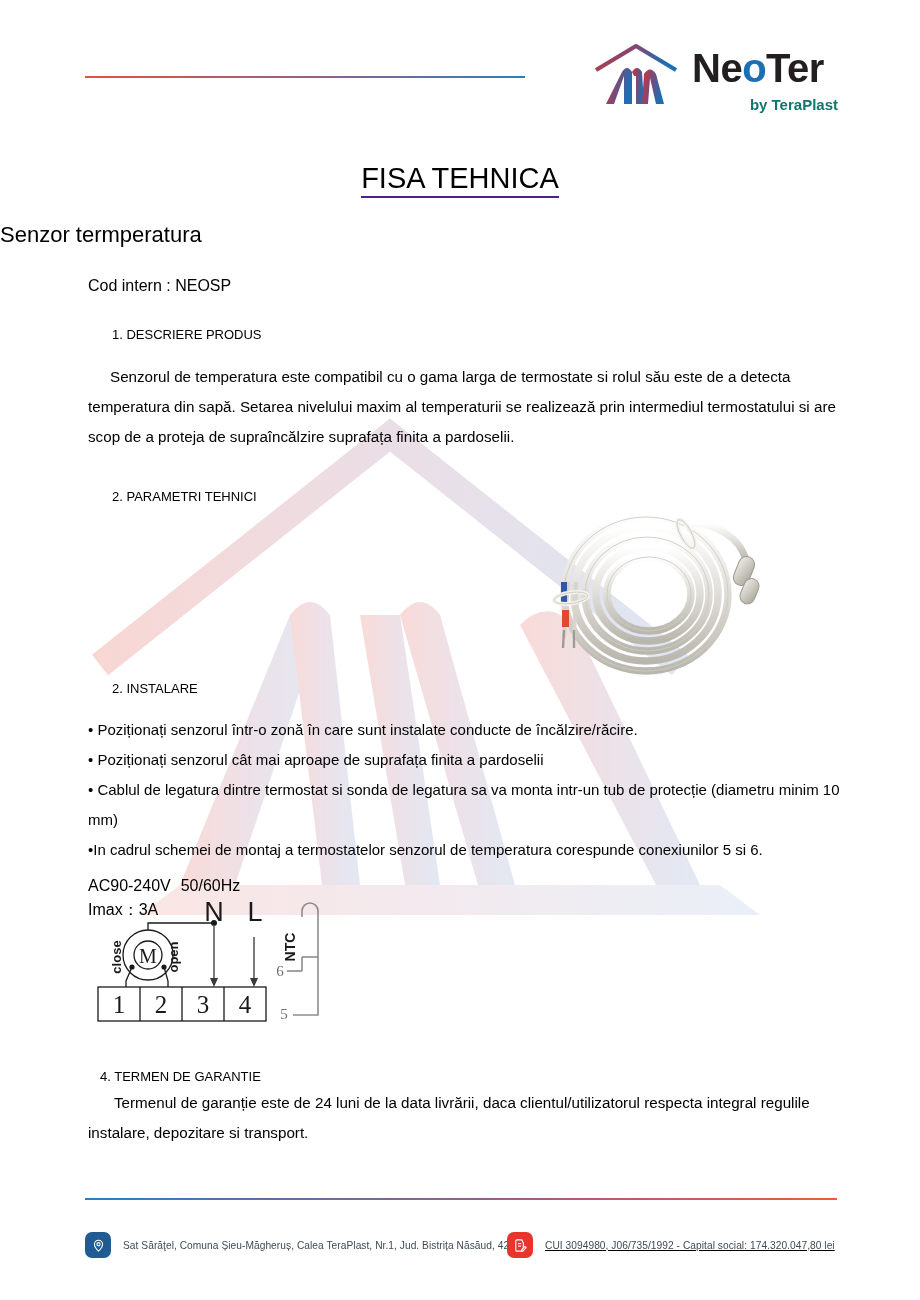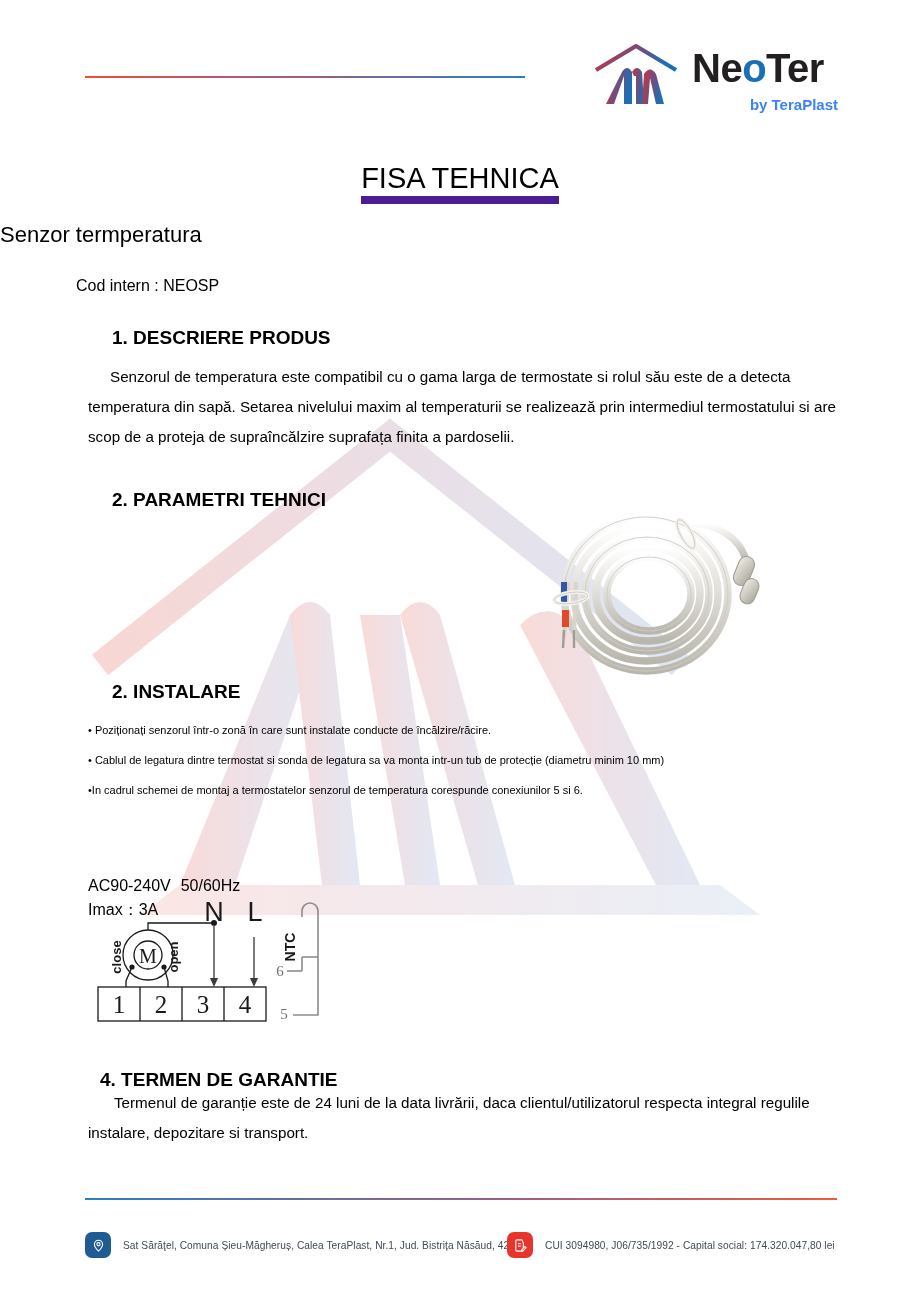--- a/index.html
+++ b/index.html
@@ -78,57 +78,57 @@
     color: #1b6fb5;
   }
   .logo-sub {
     position: absolute;
     left: 130px;
     top: 54px;
     width: 120px;
     text-align: right;
     font-size: 15px;
     font-weight: bold;
-    color: #3b82f6;
+    color: #0f766e;
     white-space: nowrap;
   }
 
   
   .doc-title {
     position: absolute;
     left: 0; top: 162px;
     width: 920px;
     text-align: center;
     font-size: 29px;
     z-index: 2;
   }
   .doc-title span {
-    border-bottom: 8px solid #4c1d95;
+    border-bottom: 2px solid #4c1d95;
     padding-bottom: 2px;
   }
   .doc-subtitle {
     position: absolute;
     left: 0; top: 222px;
     width: 920px;
     text-align: left;
     font-size: 22px;
     z-index: 2;
   }
   .cod-intern {
     position: absolute;
-    left: 76px; top: 277px;
+    left: 88px; top: 277px;
     font-size: 16px;
     z-index: 2;
   }
 
   
   .sec-h {
     position: absolute;
-    font-size: 19px;
-    font-weight: bold;
+    font-size: 13px;
+    font-weight: normal;
     z-index: 2;
     white-space: nowrap;
   }
   #sec1 { left: 112px; top: 327px; }
   #sec2 { left: 112px; top: 489px; }
   #sec3 { left: 112px; top: 681px; }
   #sec4 { left: 100px; top: 1057px; margin-top: 12px; }
 
   .body-para {
     position: absolute;
@@ -174,21 +174,21 @@
   
   .bullets {
     position: absolute;
     left: 88px;
     top: 715px;
     width: 752px;
     z-index: 2;
   }
   .bullets p {
     margin: 0;
-    font-size: 11px;
+    font-size: 15px;
     line-height: 30px;
   }
 
   
   .elec {
     position: absolute;
     left: 88px;
     top: 874px;
     z-index: 2;
     font-size: 16px;
@@ -224,21 +224,21 @@
     height: 40px;
     z-index: 2;
   }
   .f-item {
     position: absolute;
     display: flex;
     align-items: center;
     gap: 12px;
   }
   #f-address { left: 0px; top: 0px; }
-  #f-company { left: 422px; top: 0px; }
+  #f-company { left: 422px; top: 0px; text-decoration: underline; }
   .f-badge {
     width: 26px; height: 26px;
     border-radius: 7px;
     display: flex;
     align-items: center;
     justify-content: center;
     flex: 0 0 auto;
   }
   .f-badge.blue { background: #1f5c93; }
   .f-badge.red  { background: #e8352b; }
@@ -368,20 +368,21 @@
       <g fill="none" stroke="#c9c6bd" stroke-width="0.8">
         <ellipse cx="63" cy="100" rx="17" ry="5.5" transform="rotate(-8 63 100)"></ellipse>
         <ellipse cx="178" cy="36" rx="16" ry="5.5" transform="rotate(62 178 36)"></ellipse>
       </g>
     </svg>
   </div>
 
   <div class="sec-h" id="sec3"><span>2.  INSTALARE</span></div>
   <div class="bullets">
     <p>• Poziționați senzorul într-o zonă în care sunt instalate conducte de încălzire/răcire.</p>
+    <p>• Poziționați senzorul cât mai aproape de suprafața finita a pardoselii</p>
     <p>• Cablul de legatura dintre termostat si sonda de legatura sa va monta intr-un tub de protecție (diametru minim 10 mm)</p>
     <p>•In cadrul schemei de montaj a termostatelor senzorul de temperatura corespunde conexiunilor 5 si 6.</p>
   </div>
 
   <div class="elec">
     <div class="l1"><span>AC90-240V</span><span class="hz">50/60Hz</span></div>
     <div>Imax：3A</div>
   </div>
 
   <div class="wiring">

